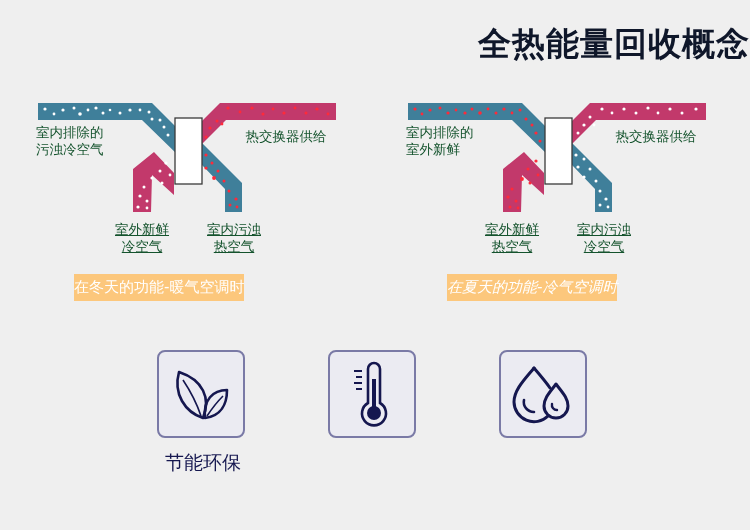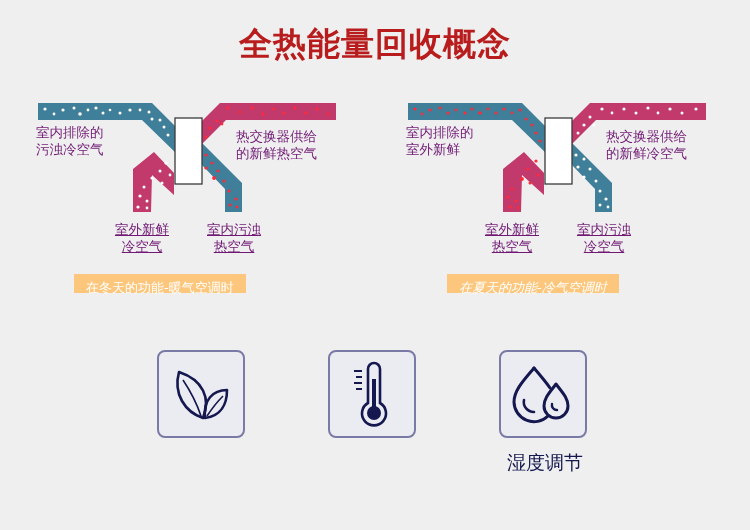--- a/index.html
+++ b/index.html
@@ -1,25 +1,25 @@
 <!DOCTYPE html>
 <html><head>
 <meta charset="utf-8">
 <style>
   html,body{margin:0;padding:0;}
   body{width:750px;height:530px;background:#efefef;position:relative;overflow:hidden;
        font-family:"DejaVu Sans","Liberation Sans",sans-serif;color:#1f2157;}
-  .title{position:absolute;top:22px;left:0;width:750px;text-align:center;font-size:33px;font-weight:bold;color:#b91c1c;letter-spacing:1px;}
+  .title{position:absolute;top:22px;left:0;width:750px;text-align:right;font-size:33px;font-weight:bold;color:#0f172a;letter-spacing:1px;}
   .diagram{position:absolute;top:95px;width:320px;height:160px;}
   .diagram svg{position:absolute;left:0;top:0;}
-  .lbl{position:absolute;font-size:13.5px;line-height:17px;color:#701a75;white-space:nowrap;}
+  .lbl{position:absolute;font-size:13.5px;line-height:17px;color:#14532d;white-space:nowrap;}
   .lbl span{display:block;}
-  .lbl.r{text-align:left;}
+  .lbl.r{text-align:center;}
   .lbl.c{text-align:center;text-decoration:underline;}
-  .tag{position:absolute;top:274px;height:19px;line-height:27px;background:#fcc77c;color:#ffffff;font-size:13px;padding:0 12px;white-space:nowrap;}
+  .tag{position:absolute;top:274px;height:27px;line-height:27px;background:#fcc77c;color:#ffffff;font-size:15px;padding:0 0;white-space:nowrap;}
   .feature{position:absolute;top:350px;width:92px;}
   .feature .iconbox{width:88px;height:88px;border:2px solid #7a7aa6;border-radius:8px;background:#ebebf2;display:flex;align-items:center;justify-content:center;box-sizing:border-box;}
   .feature .flabel{position:absolute;top:100px;left:50%;transform:translateX(-50%);font-size:19px;color:#15174f;white-space:nowrap;}
 </style>
 </head>
 <body>
 
 <div class="title">全热能量回收概念</div>
 
 <div class="diagram" style="left:30px;">
@@ -97,21 +97,20 @@
     </g>
 
     <rect x="145" y="23" width="27" height="66" fill="#ffffff" stroke="#3a3a3a" stroke-width="1.3"></rect>
   </svg>
   <div class="lbl" style="left:6px;top:29px;">
     <span>室内排除的</span>
     <span>污浊冷空气</span>
   </div>
   <div class="lbl r" style="left:206px;top:33px;width:100px;">
     <span>热交换器供给</span>
-    <span>的新鲜热空气</span>
   </div>
   <div class="lbl c" style="left:80px;top:126px;width:64px;">
     <span>室外新鲜</span>
     <span>冷空气</span>
   </div>
   <div class="lbl c" style="left:172px;top:126px;width:64px;">
     <span>室内污浊</span>
     <span>热空气</span>
   </div>
 </div>
@@ -186,21 +185,20 @@
         <circle cx="208" cy="112" r="1.4"></circle>
     </g>
     <rect x="145" y="23" width="27" height="66" fill="#ffffff" stroke="#3a3a3a" stroke-width="1.3"></rect>
   </svg>
   <div class="lbl" style="left:6px;top:29px;">
     <span>室内排除的</span>
     <span>室外新鲜</span>
   </div>
   <div class="lbl r" style="left:206px;top:33px;width:100px;">
     <span>热交换器供给</span>
-    <span>的新鲜冷空气</span>
   </div>
   <div class="lbl c" style="left:80px;top:126px;width:64px;">
     <span>室外新鲜</span>
     <span>热空气</span>
   </div>
   <div class="lbl c" style="left:172px;top:126px;width:64px;">
     <span>室内污浊</span>
     <span>冷空气</span>
   </div>
 </div>
@@ -210,20 +208,21 @@
 
 <div class="feature" style="left:157px;">
   <div class="iconbox">
     <svg width="64" height="64" viewBox="0 0 64 64">
       <path d="M10 10 C 34 18, 42 36, 34 56 C 16 50, 4 32, 10 10 Z" fill="none" stroke="#15174f" stroke-width="2.6" stroke-linejoin="round"></path>
       <path d="M14 18 C 22 30, 28 42, 32 54" fill="none" stroke="#15174f" stroke-width="1.6"></path>
       <path d="M58 28 C 44 28, 34 38, 36 56 C 52 54, 58 42, 58 28 Z" fill="none" stroke="#15174f" stroke-width="2.6" stroke-linejoin="round"></path>
       <path d="M54 34 C 48 40, 42 48, 38 54" fill="none" stroke="#15174f" stroke-width="1.6"></path>
     </svg>
   </div>
+  <div class="flabel">节能环保</div>
 </div>
 
 <div class="feature" style="left:328px;">
   <div class="iconbox">
     <svg width="64" height="70" viewBox="0 0 64 70">
       <line x1="14" y1="12" x2="22" y2="12" stroke="#15174f" stroke-width="2"></line>
       <line x1="16" y1="18" x2="22" y2="18" stroke="#15174f" stroke-width="2"></line>
       <line x1="14" y1="24" x2="22" y2="24" stroke="#15174f" stroke-width="2"></line>
       <line x1="16" y1="30" x2="22" y2="30" stroke="#15174f" stroke-width="2"></line>
       <path d="M28 10 a6 6 0 0 1 12 0 V44 a12 12 0 1 1 -12 0 Z" fill="none" stroke="#15174f" stroke-width="2.6"></path>
@@ -236,14 +235,13 @@
 <div class="feature" style="left:499px;">
   <div class="iconbox">
     <svg width="66" height="64" viewBox="0 0 66 64">
       <path d="M24 6 C 14 18, 4 28, 4 40 a20 20 0 0 0 34 14" fill="none" stroke="#15174f" stroke-width="3" stroke-linecap="round"></path>
       <path d="M24 6 C 30 13, 36 20, 40 26" fill="none" stroke="#15174f" stroke-width="3" stroke-linecap="round"></path>
       <path d="M14 38 a10 10 0 0 0 10 12" fill="none" stroke="#15174f" stroke-width="2.6" stroke-linecap="round"></path>
       <path d="M46 22 C 40 30, 34 36, 34 44 a12 12 0 0 0 24 0 C 58 36, 52 30, 46 22 Z" fill="none" stroke="#15174f" stroke-width="3" stroke-linejoin="round"></path>
       <path d="M42 42 a5 5 0 0 0 5 6" fill="none" stroke="#15174f" stroke-width="2.4" stroke-linecap="round"></path>
     </svg>
   </div>
-  <div class="flabel">湿度调节</div>
 </div>
 
 </body></html>

